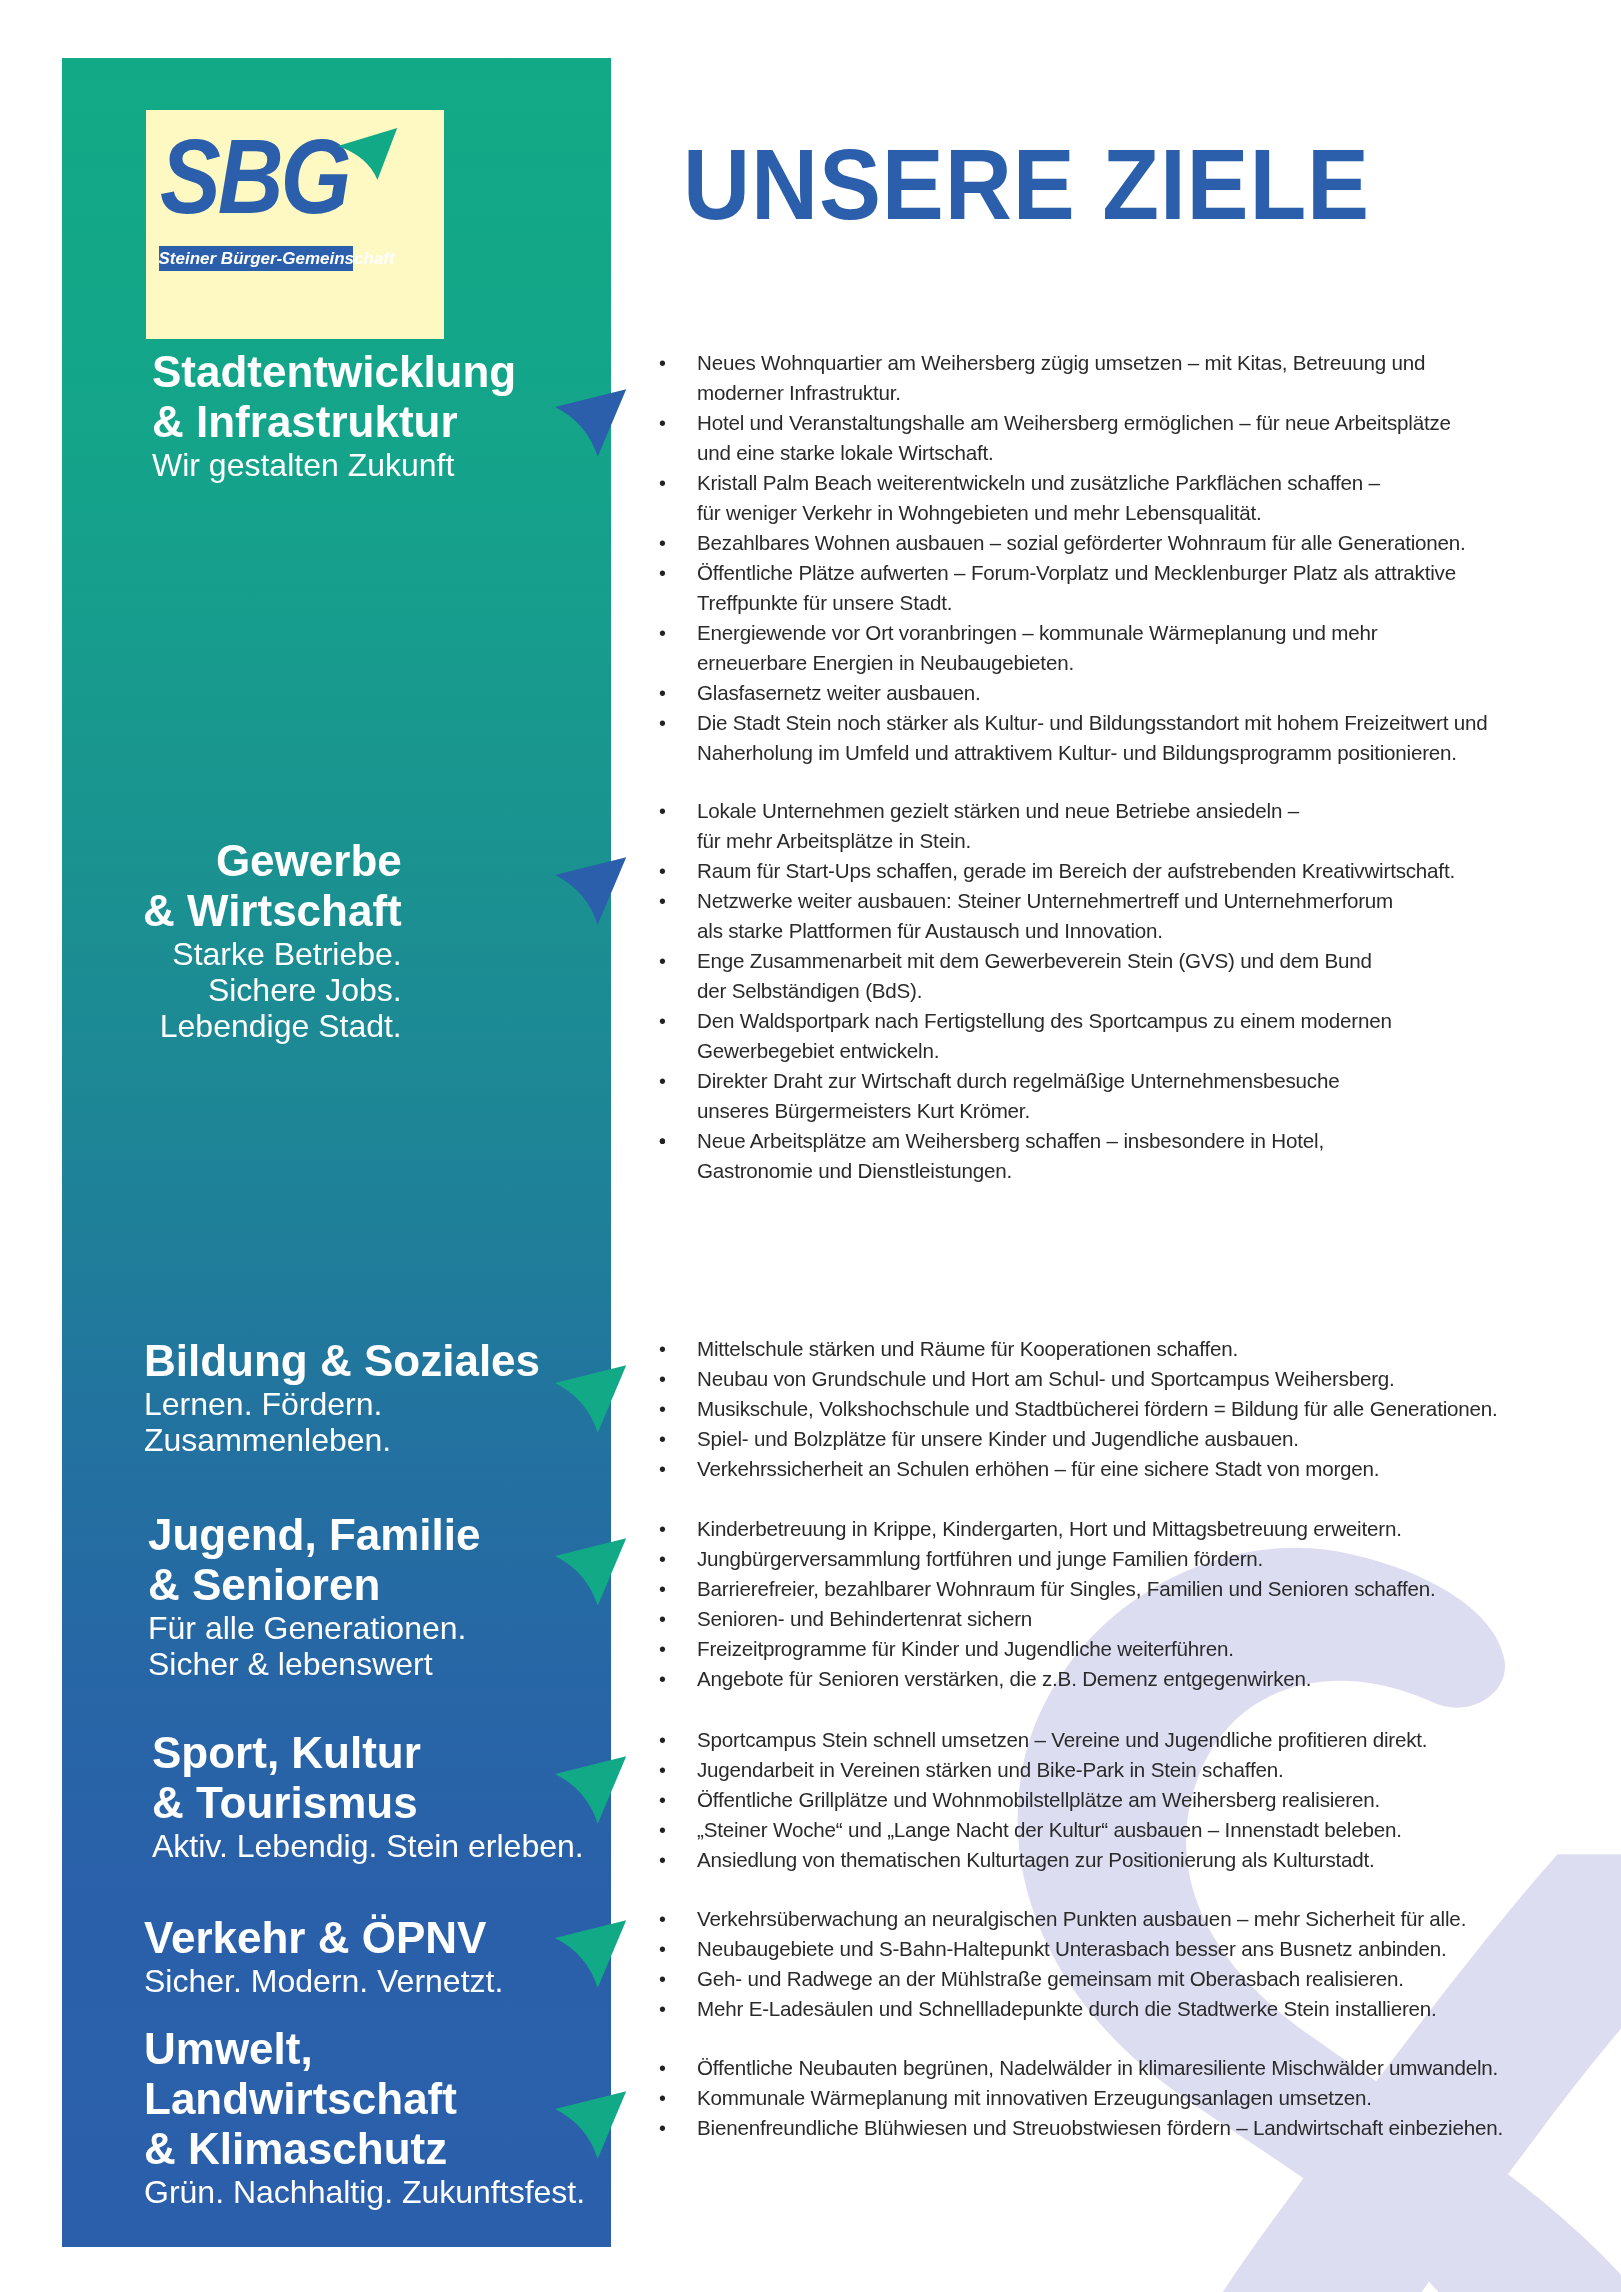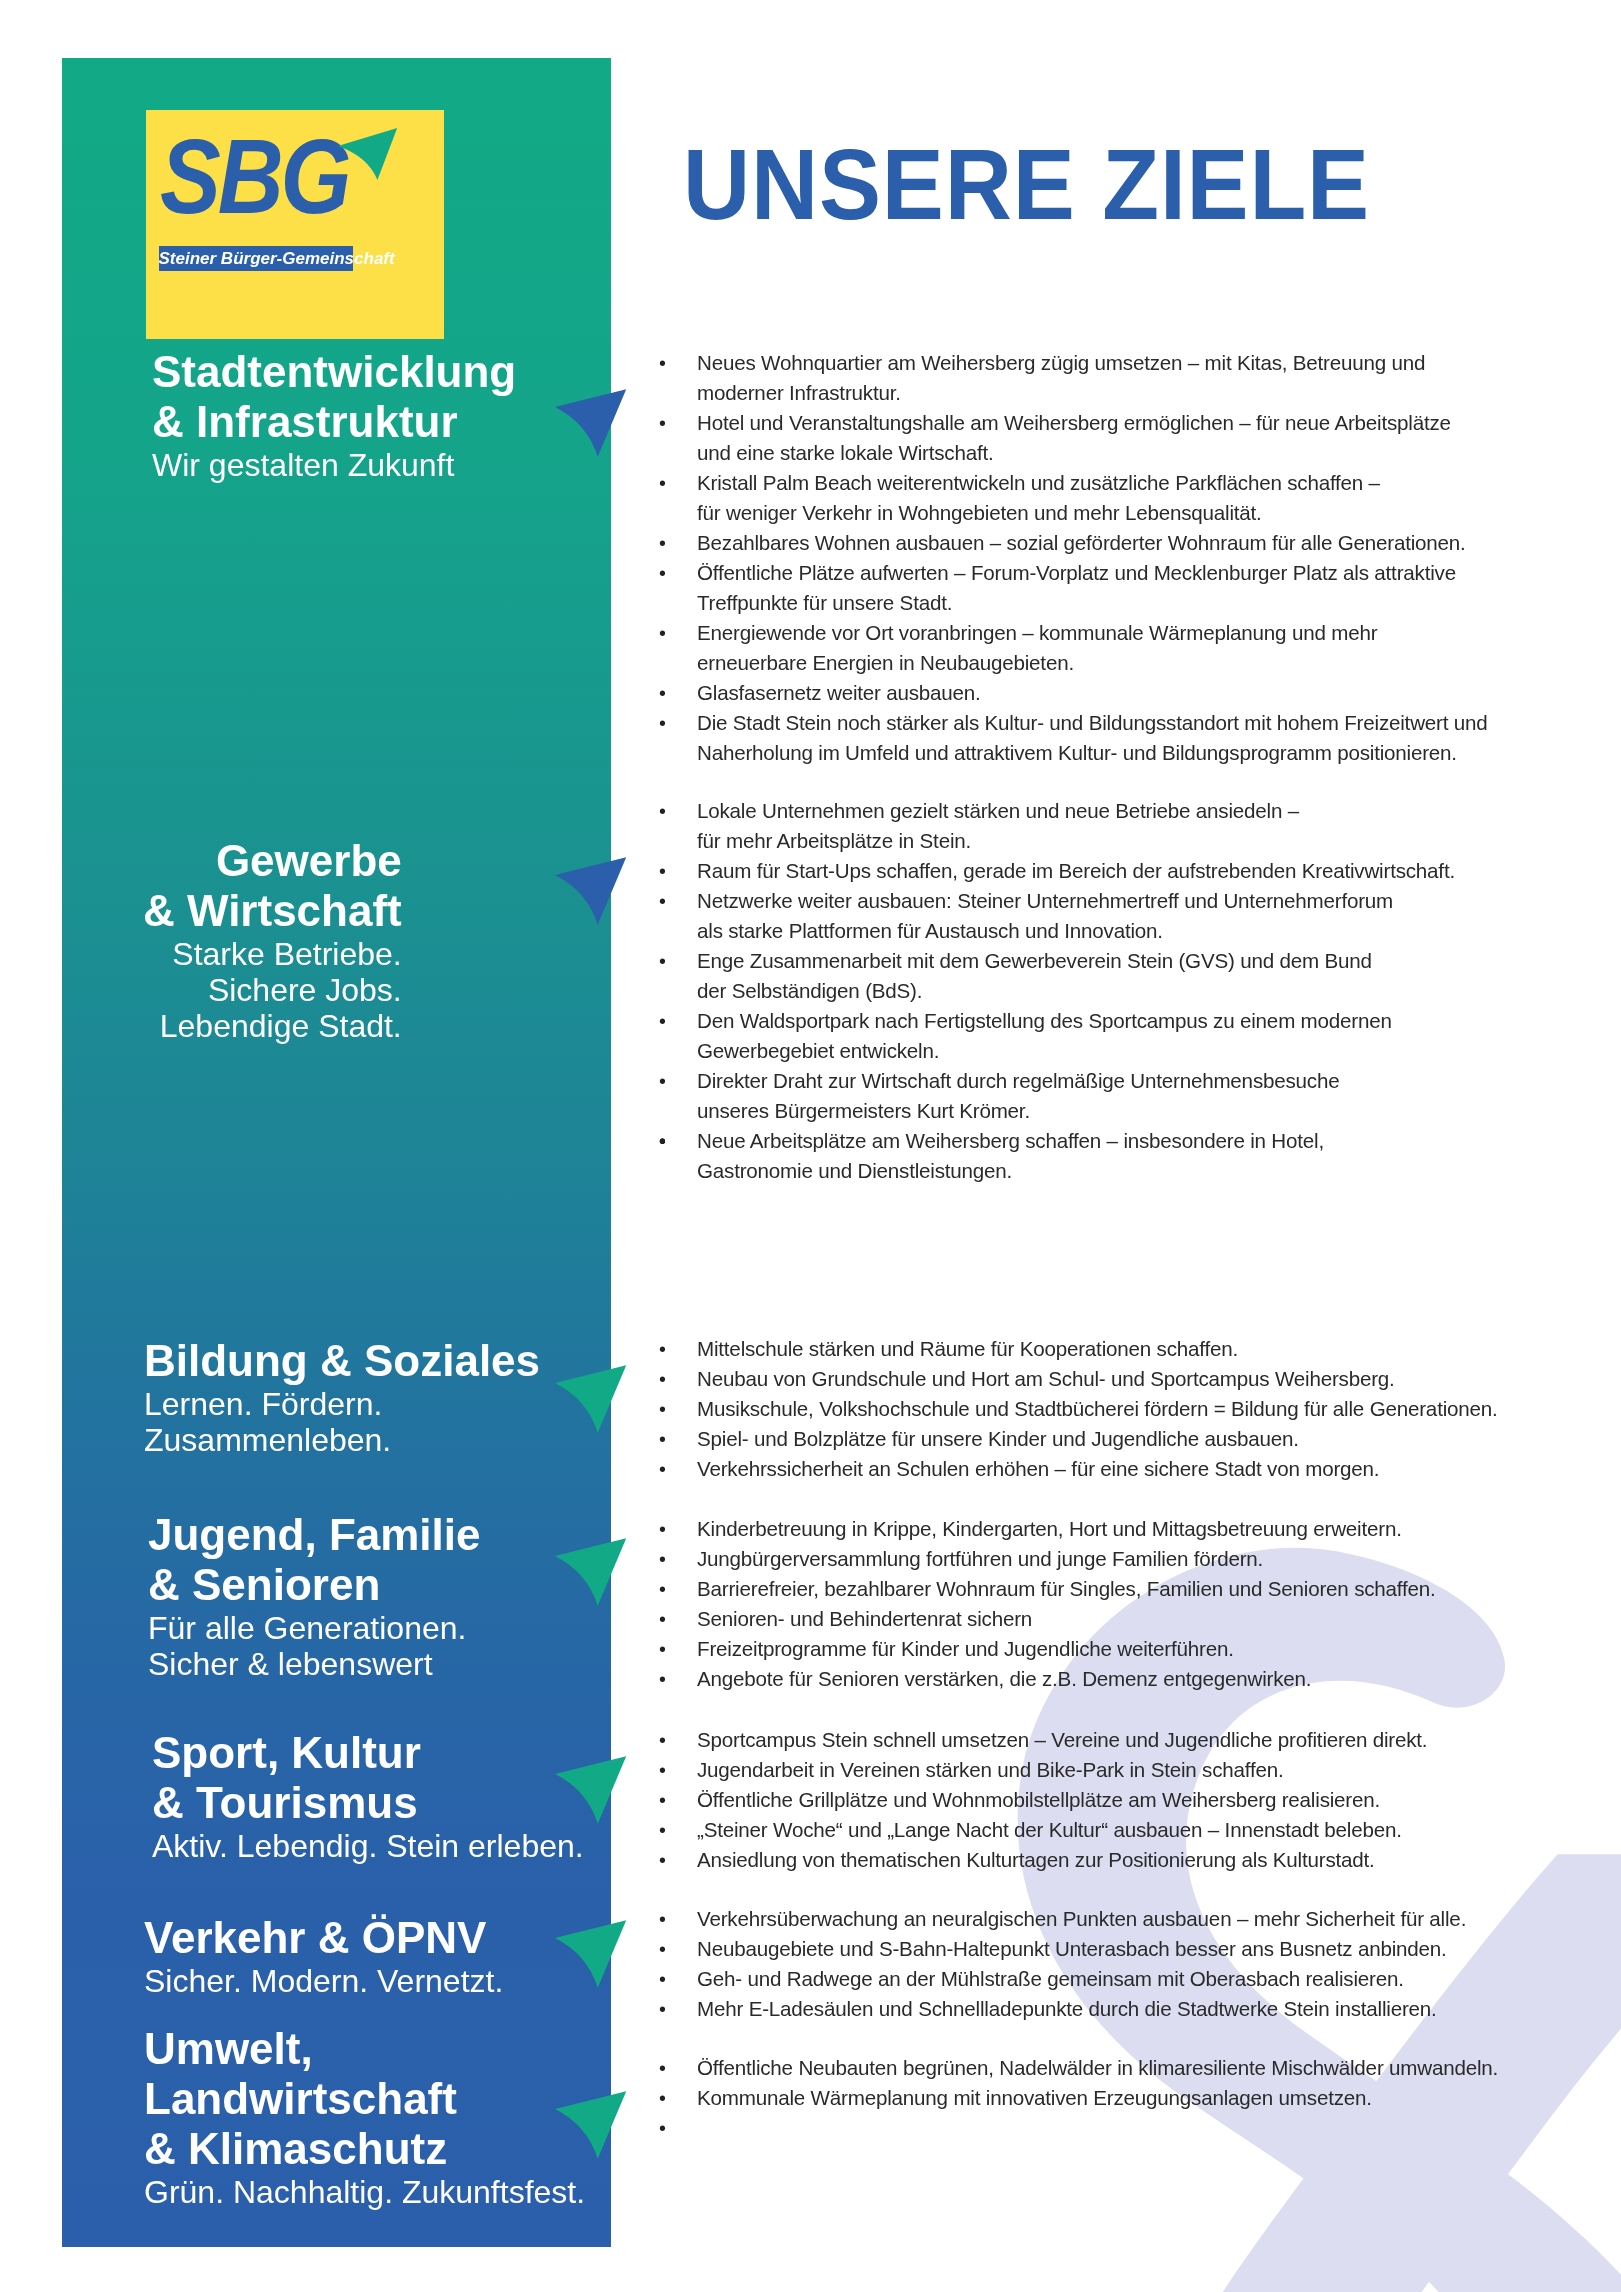--- a/index.html
+++ b/index.html
@@ -12,21 +12,21 @@
       position: absolute; left: 931px; top: 1469px; width: 734px; height: 860px;
       z-index: 0; pointer-events: none;
     }
     .panel {
       position: absolute; left: 62px; top: 58px; width: 549px; height: 2189px;
       background: linear-gradient(to bottom, #12AA86 0%, #14A48A 18%, #1A9390 36%, #1E8497 50%, #22739F 62%, #2766A6 74%, #2A60AA 84%, #2B5FAB 100%);
       z-index: 1;
     }
     .logo {
       position: absolute; left: 146px; top: 110px; width: 298px; height: 229px;
-      background: #fde047; z-index: 2;
+      background: #fef9c3; z-index: 2;
     }
     .logo-mark {
       position: absolute; left: 14.3px; top: 12.5px;
       font-family: "Liberation Sans", sans-serif; font-weight: bold; font-style: italic;
       font-size: 106px; line-height: 106px; color: #2B5FAB; letter-spacing: -3.6px;
       transform: scaleX(0.86); transform-origin: left top;
     }
     .logo-arrow { position: absolute; left: 190px; top: 16px; width: 63px; height: 56px; }
     .logo-sub {
       position: absolute; left: 12.5px; top: 136px; width: 194px; height: 25px;
@@ -207,15 +207,15 @@
 Landwirtschaft
 &amp; Klimaschutz</div>
   <div class="cat-tagline">Grün. Nachhaltig. Zukunftsfest.</div>
 </div>
 <svg class="arrow" style="left:555px; top:2089px;" viewBox="0 0 82 80">
   <path d="M 0 22 L 80 2 L 48 78 Q 36 40 0 22 Z" fill="#12AA86"></path>
 </svg>
 <ul class="goals" style="top:2053px;">
   <li><span class="bullet">•</span><span>Öffentliche Neubauten begrünen, Nadelwälder in klimaresiliente Mischwälder umwandeln.</span></li>
   <li><span class="bullet">•</span><span>Kommunale Wärmeplanung mit innovativen Erzeugungsanlagen umsetzen.</span></li>
-  <li><span class="bullet">•</span></li>
+  <li><span class="bullet">•</span><span>Bienenfreundliche Blühwiesen und Streuobstwiesen fördern – Landwirtschaft einbeziehen.</span></li>
 </ul>
 
 
 </body></html>

